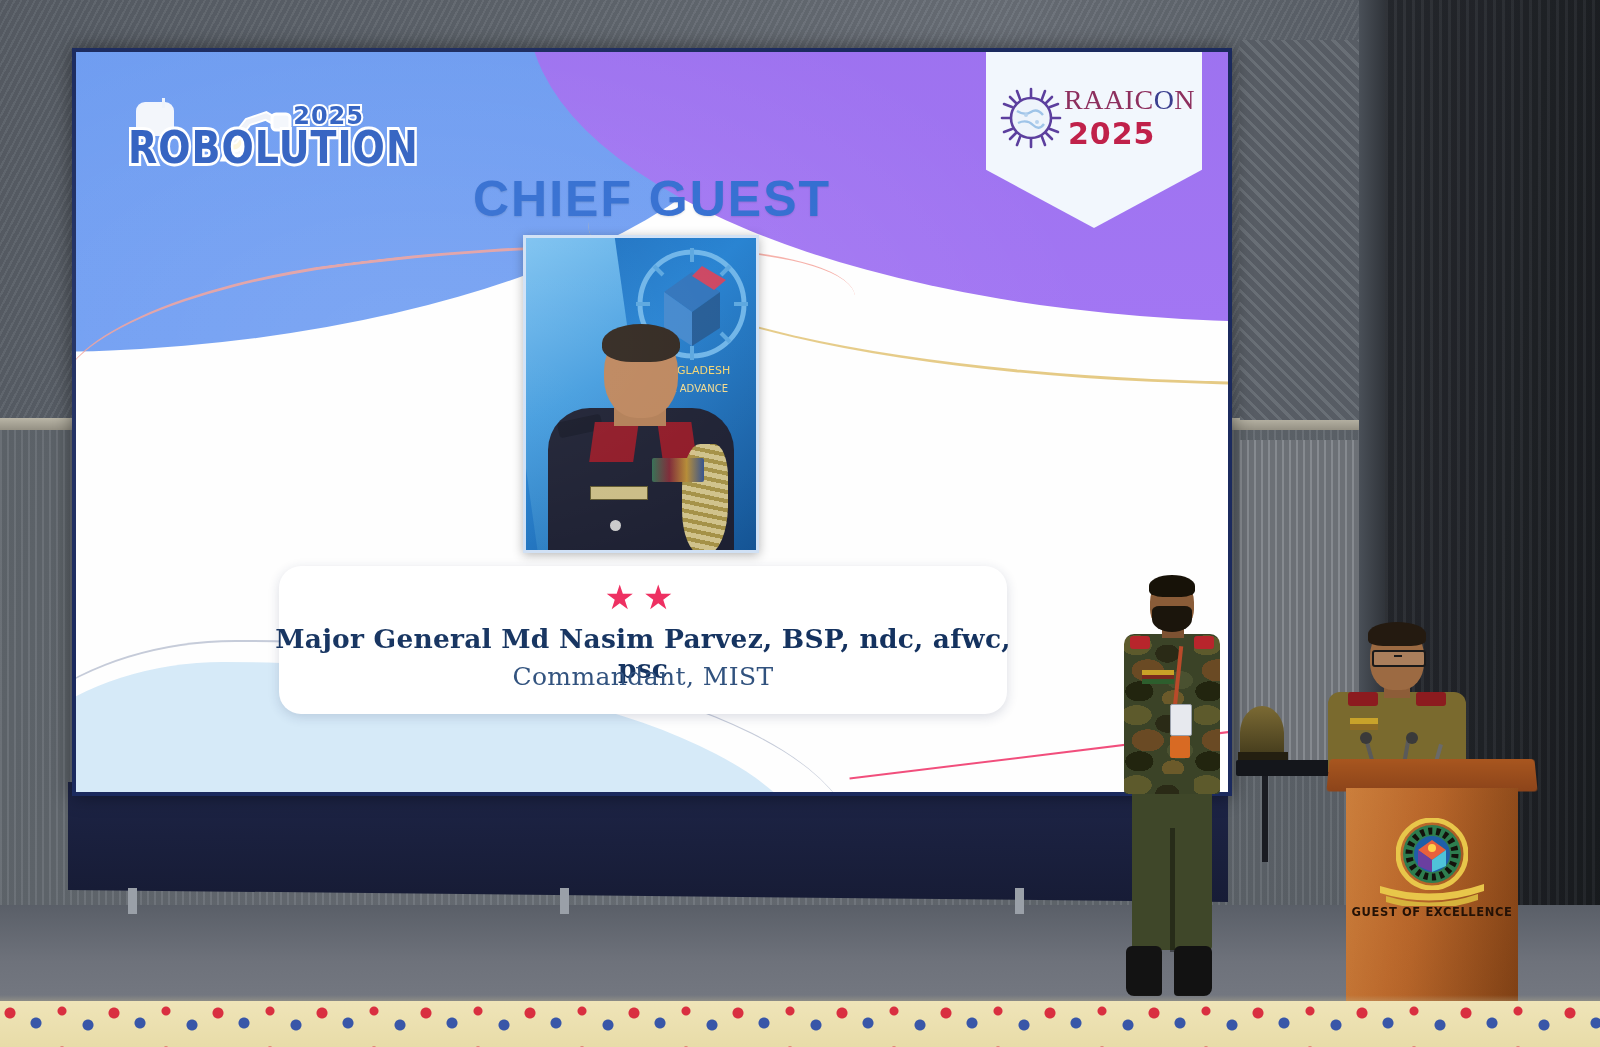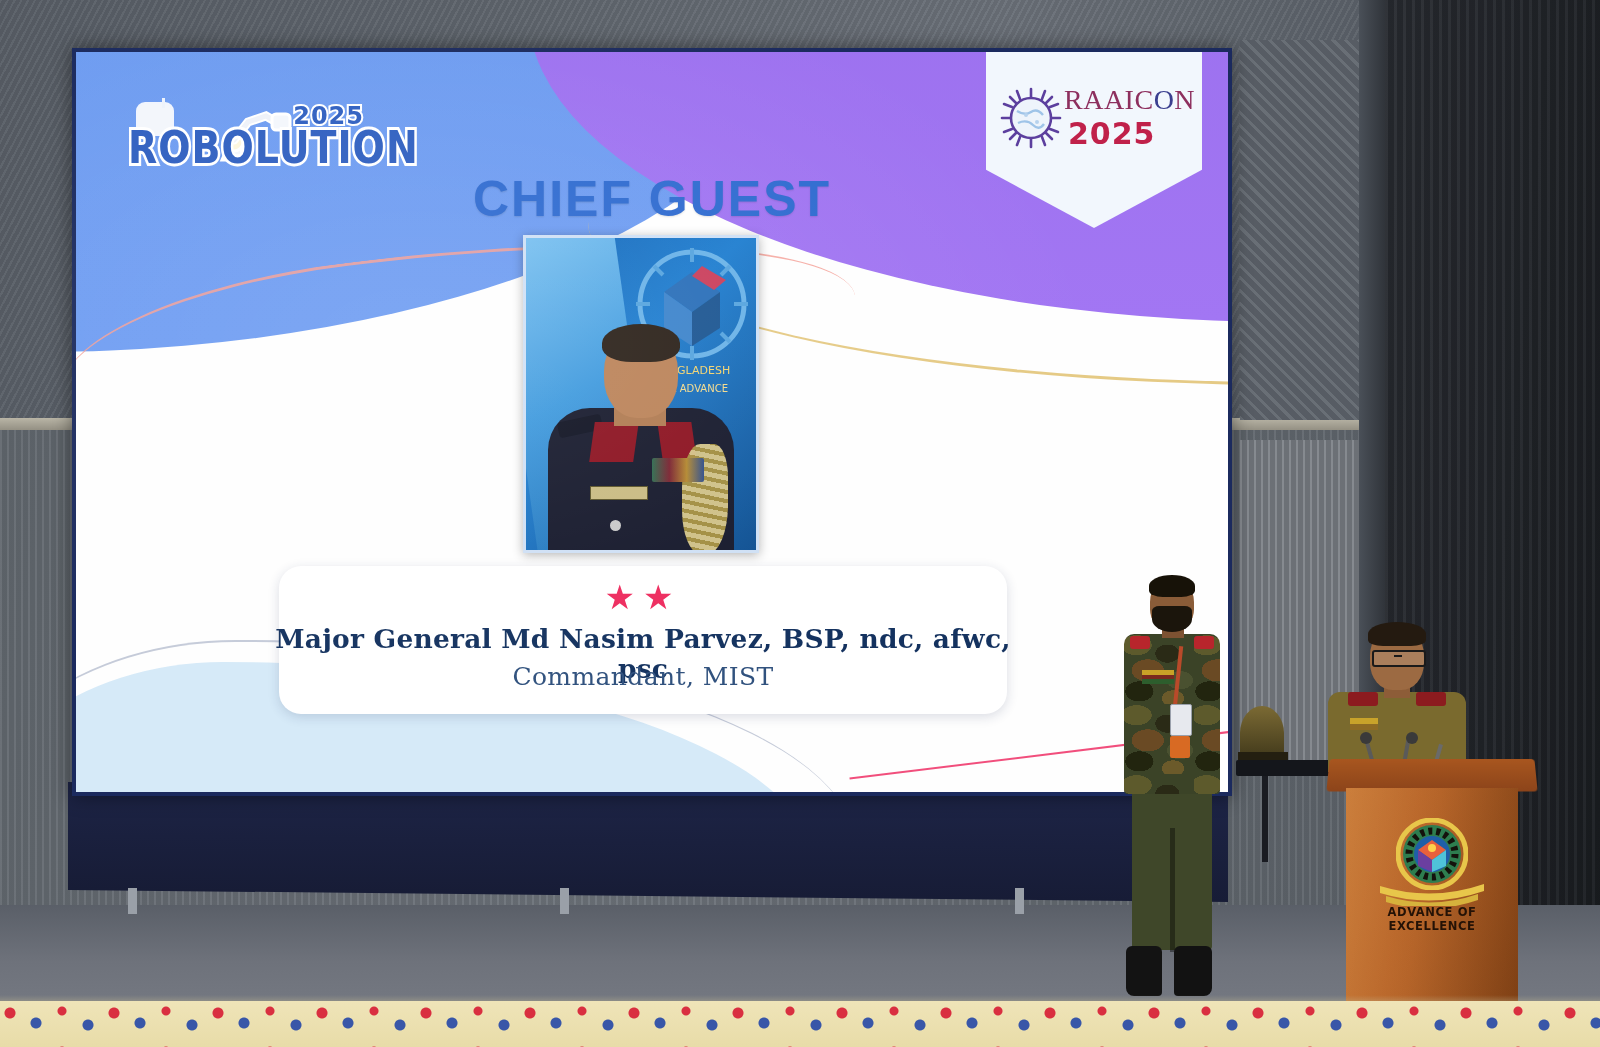--- a/index.html
+++ b/index.html
@@ -586,20 +586,20 @@
       <path d="M36 42 L22 32 L22 48 L36 54 Z" fill="#6b3fa0"></path>
       <circle cx="36" cy="30" r="4" fill="#ffd24a"></circle>
     </svg>
   </div>
   <div class="crest-ribbon">
     <svg width="112" height="26" viewBox="0 0 112 26">
       <path d="M4 6 q52 16 104 -2 l0 7 q-52 18 -104 2 Z" fill="#e8c64a"></path>
       <path d="M10 16 q46 14 92 -2 l0 6 q-46 16 -92 2 Z" fill="#d6b23c"></path>
     </svg>
   </div>
-  <div class="podium-text">ADVANCE OF EXCELLENCE</div>
+  <div class="podium-text">GUEST OF EXCELLENCE</div>
 
   <div class="carpet-top"></div>
   <div class="carpet">
     <div class="carpet-dots"></div>
   </div>
 
 </div>
 
 </body></html>

